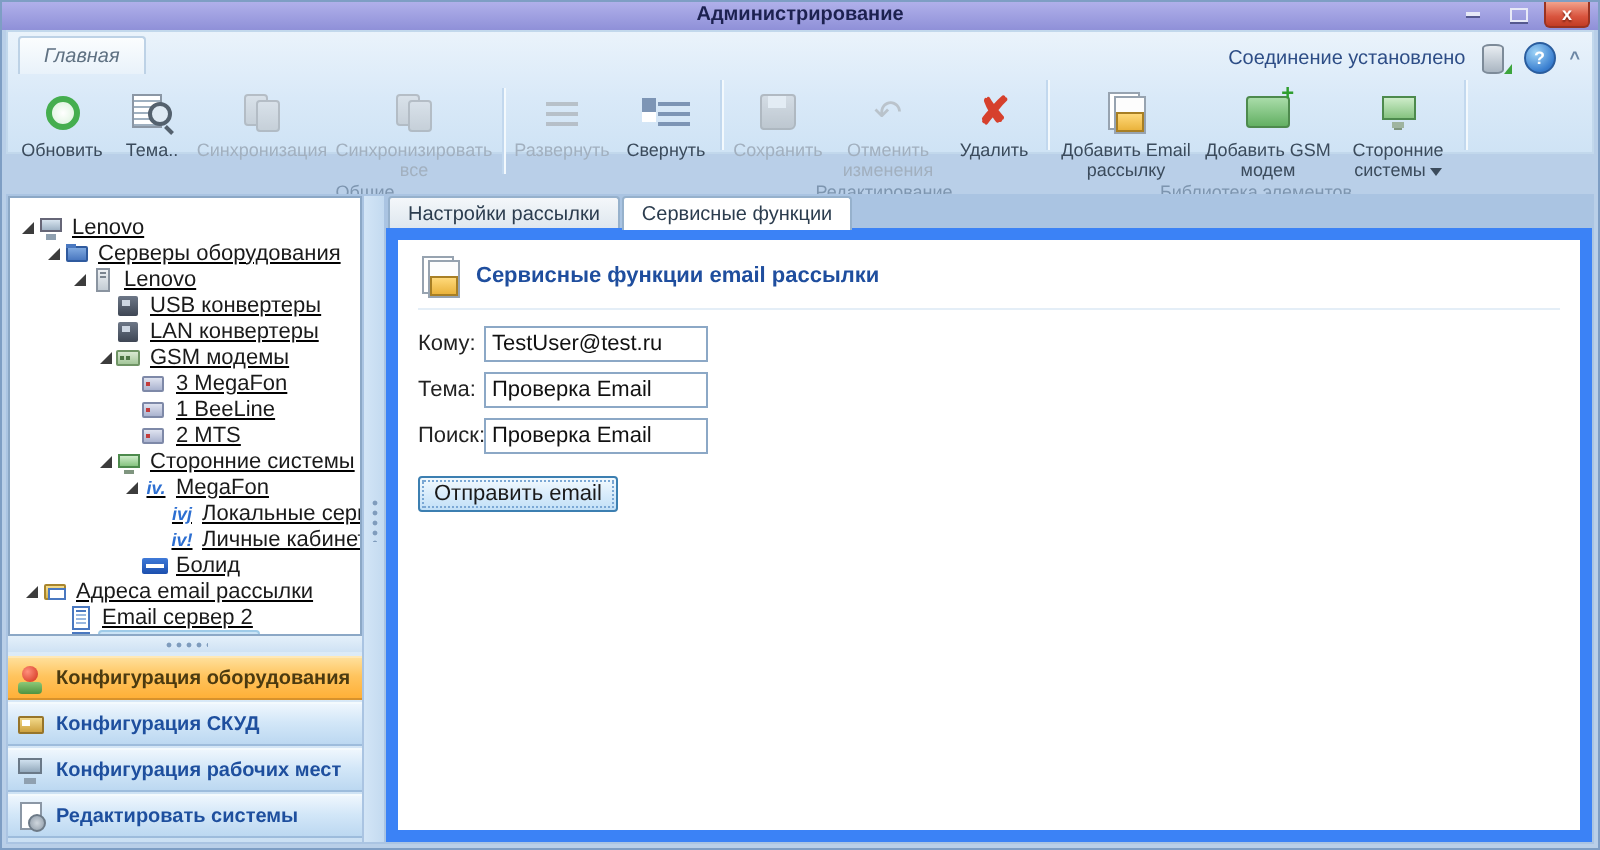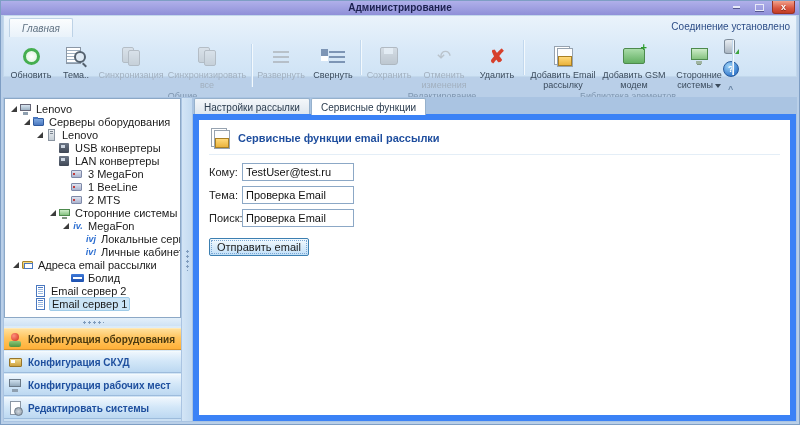--- a/index.html
+++ b/index.html
@@ -21,21 +21,21 @@
   #btn-close{background:linear-gradient(#f2a28c,#d9553f 60%,#c23c25);border:1px solid #9a3322;border-top:none;}
   #btn-close .x{color:#fff;font-size:9px;font-weight:bold;line-height:9px;text-shadow:0 1px 1px #7e2413;}
 
   
   #ribbon{position:absolute;left:2px;top:14px;right:2px;height:62px;
           background:linear-gradient(#eaf3fb,#d9e9f8 55%,#cfe3f5);
           border:1px solid #c2d8ec;box-sizing:border-box;}
   #ribbon-tab{position:absolute;left:5px;top:2px;padding:4px 12px 3px;font-size:10px;font-style:italic;
               color:#5f7182;background:linear-gradient(#fbfdfe,#e9f2fa);
               border:1px solid #bdd2e6;border-bottom:none;border-radius:2px 2px 0 0;}
-  #ribbon-right{position:absolute;right:6px;top:5px;display:flex;align-items:center;gap:7px;flex-direction:column;}
+  #ribbon-right{position:absolute;right:6px;top:5px;display:flex;align-items:center;gap:7px;}
   #conn-status{font-size:10px;color:#2d4d86;}
   .i-db{position:relative;width:15px;height:15px;}
   .i-db .cyl{position:absolute;left:1px;top:0;width:9px;height:13px;background:linear-gradient(#e8edf2,#aab6c2);
              border:1px solid #7d8b99;border-radius:4px/2px;}
   .i-db .arrow{position:absolute;right:-1px;bottom:0;width:0;height:0;
                border-left:4px solid transparent;border-top:4px solid transparent;border-bottom:5px solid #3da53d;}
   .i-help{width:14px;height:14px;border-radius:50%;background:radial-gradient(circle at 35% 30%,#9fd4f7,#3a7fd0 70%,#2a61ab);
           border:1px solid #2a5d9e;color:#fff;font-size:9px;font-weight:bold;display:flex;
           align-items:center;justify-content:center;}
   #ribbon-collapse{font-size:9px;color:#6c87a5;font-weight:bold;}
@@ -88,21 +88,21 @@
   .i-monitor .scr{position:absolute;left:1px;top:1px;width:15px;height:10px;border:1px solid #4d8a4d;
                   background:linear-gradient(#cdecc9,#86c380);}
   .i-monitor .std{position:absolute;left:6px;bottom:1px;width:6px;height:3px;background:#9fb4a0;
                   box-shadow:0 2px 0 -1px #7f957f;}
   .dd-arrow{width:0;height:0;border-left:3px solid transparent;border-right:3px solid transparent;
             border-top:4px solid #3b4b5c;display:inline-block;margin-left:2px;}
 
   
   #main{position:absolute;left:2px;right:2px;top:96px;bottom:2px;background:#aac4e2;}
   #left-panel{position:absolute;left:1px;top:1px;width:177px;bottom:1px;display:flex;flex-direction:column;}
-  #tree-box{height:222px;background:#fff;border:1px solid #8ca8c6;overflow:hidden;padding-top:3px;box-sizing:border-box;}
+  #tree-box{height:222px;background:#fff;border:1px solid #8ca8c6;overflow:hidden;padding-top:8px;box-sizing:border-box;text-decoration:underline;}
   #hsplit{height:8px;background:linear-gradient(#e4f0fa,#cfe2f4);display:flex;align-items:center;justify-content:center;}
   .gripdots{width:22px;height:3px;background-image:radial-gradient(circle,#7f9cbd 1px,transparent 1.4px);
             background-size:5px 3px;}
   #nav-stack{background:linear-gradient(#dcebf8,#cbe0f3);flex:1;padding:1px 0;}
   .navbtn{height:20px;margin:1px 0;display:flex;align-items:center;gap:5px;padding:0 4px;
           background:linear-gradient(#eef6fd,#d3e7f8 45%,#bcd8f1);border-top:1px solid #f4fafd;
           border-bottom:1px solid #9dbcdc;font-size:10px;font-weight:bold;color:#1e4f9e;}
   .navbtn.active{background:linear-gradient(#ffdf9a,#ffc45e 45%,#ffb038);border-top:1px solid #ffe9b7;
                  border-bottom:1px solid #d8922c;color:#4b3a10;}
   .navicon{width:15px;height:15px;position:relative;flex:none;}
@@ -346,20 +346,25 @@
             <span class="tlabel">Lenovo</span>
           </div>
         <div class="trow" style="padding-left:53px">
             <span class="ticon ti-conv"></span>
             <span class="tlabel">USB конвертеры</span>
           </div>
         <div class="trow" style="padding-left:53px">
             <span class="ticon ti-conv"></span>
             <span class="tlabel">LAN конвертеры</span>
           </div>
+        <div class="trow" style="padding-left:43px">
+            <span class="tarrow exp"></span>
+            <span class="ticon ti-modem"></span>
+            <span class="tlabel">GSM модемы</span>
+          </div>
         <div class="trow" style="padding-left:66px">
             <span class="ticon ti-modemS"></span>
             <span class="tlabel">3 MegaFon</span>
           </div>
         <div class="trow" style="padding-left:66px">
             <span class="ticon ti-modemS"></span>
             <span class="tlabel">1 BeeLine</span>
           </div>
         <div class="trow" style="padding-left:66px">
             <span class="ticon ti-modemS"></span>
@@ -376,28 +381,28 @@
             <span class="tlabel">MegaFon</span>
           </div>
         <div class="trow" style="padding-left:79px">
             <span class="ticon ti-iv">ivj</span>
             <span class="tlabel">Локальные серверы</span>
           </div>
         <div class="trow" style="padding-left:79px">
             <span class="ticon ti-iv">iv!</span>
             <span class="tlabel">Личные кабинеты</span>
           </div>
-        <div class="trow" style="padding-left:6px">
-            <span class="tarrow exp"></span>
-            <span class="ticon ti-mfolder"></span>
-            <span class="tlabel">Адреса email рассылки</span>
-          </div>
         <div class="trow" style="padding-left:66px">
             <span class="ticon ti-bolid"></span>
             <span class="tlabel">Болид</span>
+          </div>
+        <div class="trow" style="padding-left:6px">
+            <span class="tarrow exp"></span>
+            <span class="ticon ti-mfolder"></span>
+            <span class="tlabel">Адреса email рассылки</span>
           </div>
         <div class="trow" style="padding-left:29px">
             <span class="ticon ti-mailsrv"></span>
             <span class="tlabel">Email сервер 2</span>
           </div>
         <div class="trow selected" style="padding-left:29px">
             <span class="ticon ti-mailsrv"></span>
             <span class="tlabel">Email сервер 1</span>
           </div>
       </div>

